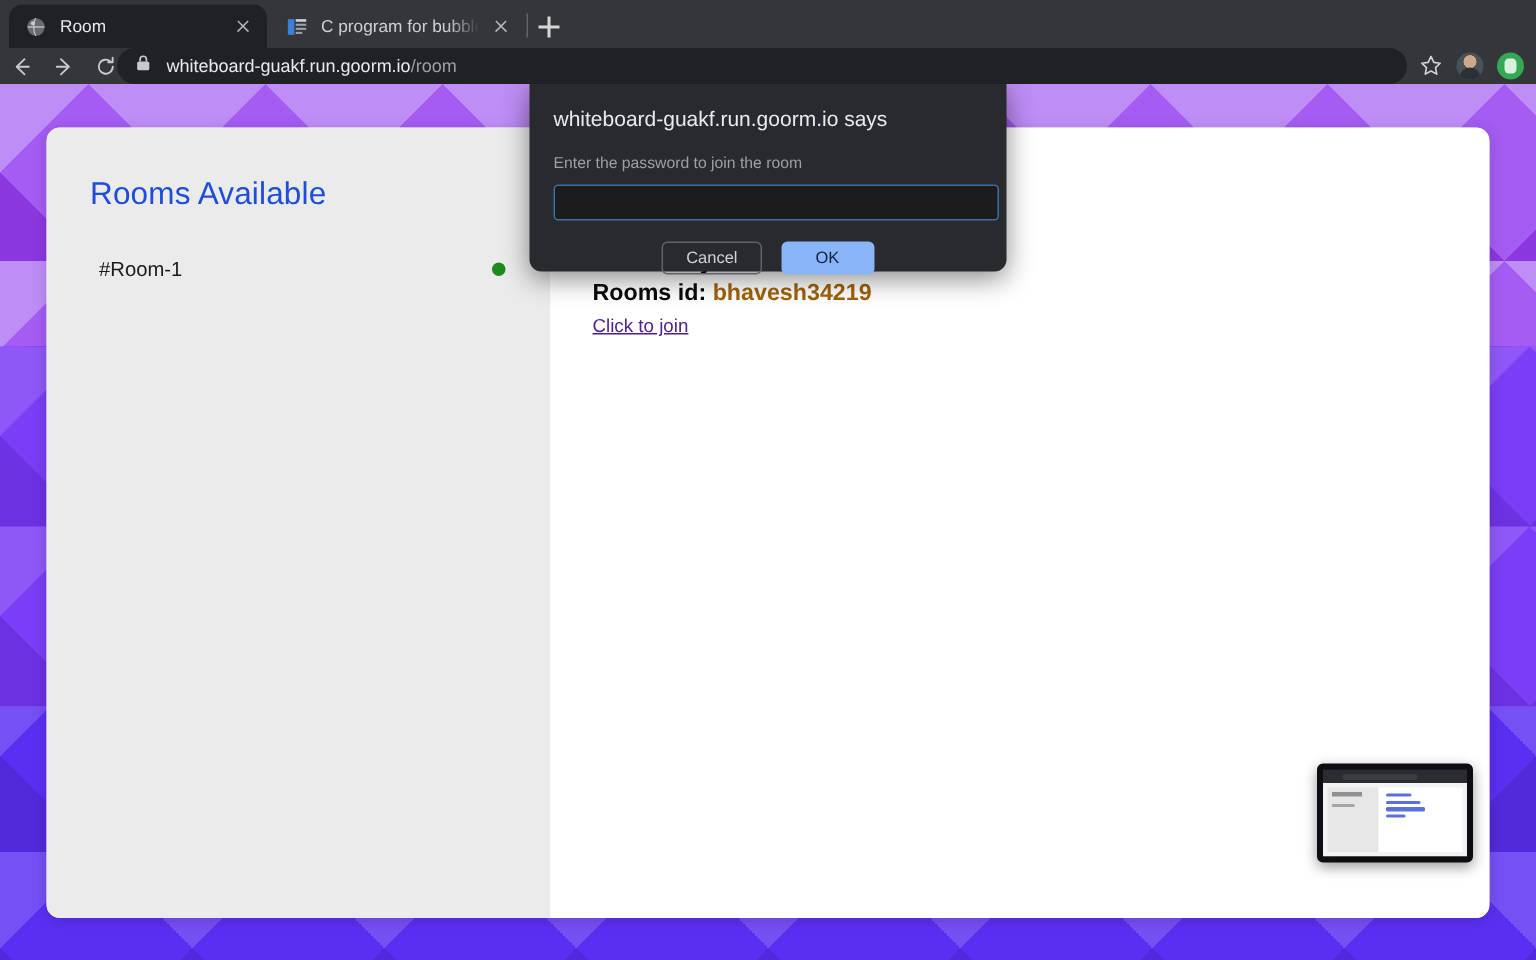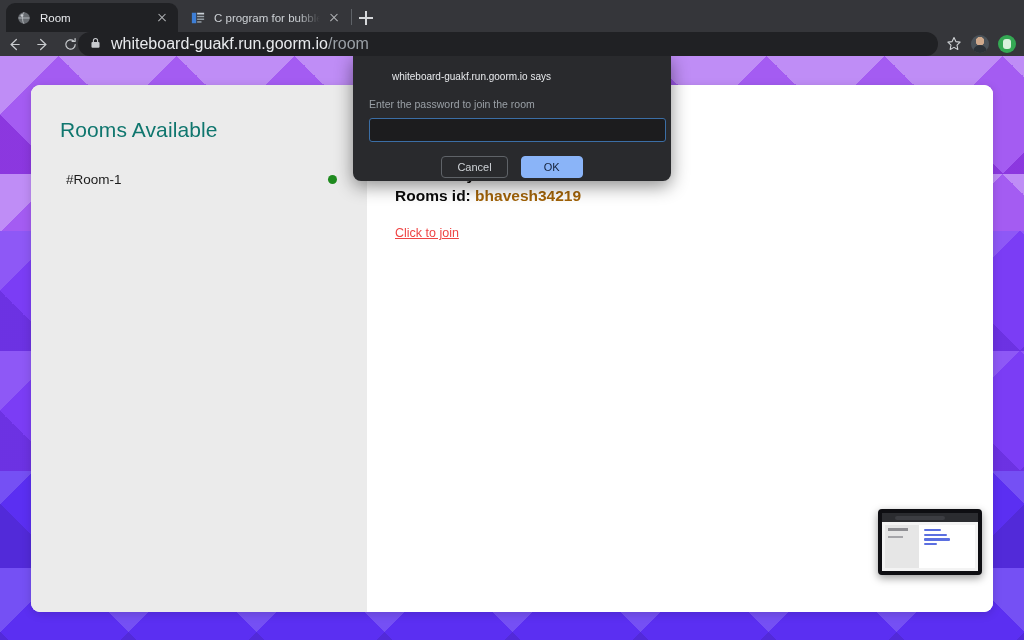--- a/index.html
+++ b/index.html
@@ -104,21 +104,21 @@
   #omnibox {
     position: absolute; left: 78px; top: 32px;
     width: 860px; height: 24px;
     background: #202124;
     border-radius: 12px;
     display: flex; align-items: center;
     padding: 0 12px;
   }
   #lock-icon { flex: 0 0 12px; margin-right: 9px; }
   #url-text {
-    font-size: 16px; color: #e8eaed;
+    font-size: 12px; color: #e8eaed;
     white-space: nowrap; overflow: hidden;
   }
   #url-text .url-path { color: #9aa0a6; }
 
   #toolbar-right {
     position: absolute; right: 8px; top: 32px;
     height: 24px;
     display: flex; align-items: center; gap: 9px;
   }
   #star-icon { width: 16px; height: 16px; }
@@ -195,21 +195,21 @@
   }
 
   #rooms-sidebar {
     width: 336px; flex: 0 0 336px;
     background: #ebebeb;
     padding: 24px 0 0 0;
   }
   #rooms-title {
     font-size: 21px;
     font-weight: 500;
-    color: #0f766e;
+    color: #1d4ed8;
     padding: 9px 0 0 29px;
     letter-spacing: .1px;
   }
   #rooms-list { margin-top: 20px; }
   .room-row {
     height: 34px;
     display: flex; align-items: center;
     padding: 0 30px 0 35px;
     justify-content: space-between;
   }
@@ -237,23 +237,23 @@
   }
   .detail-line {
     font-size: 15.5px;
     font-weight: 700;
     color: #0a0a0a;
     line-height: 1.32;
   }
   .detail-line .val { color: #a16207; }
   #join-link {
     display: inline-block;
-    margin-top: 20px;
+    margin-top: 4px;
     font-size: 12.5px;
-    color: #ef4444;
+    color: #4c1d95;
     text-decoration: underline;
   }
 
   
   #pip-thumbnail {
     position: absolute; left: 878px; top: 453px;
     width: 104px; height: 66px;
     border: 4px solid #0e0e12;
     border-radius: 4px;
     background: #1f1f23;
@@ -281,25 +281,24 @@
   }
   #js-dialog {
     position: absolute; left: 353px; top: 0;
     width: 318px; height: 125px;
     background: #292a2d;
     border-radius: 0 0 8px 8px;
     box-shadow: 0 5px 18px rgba(0,0,0,.45);
     padding: 15px 16px 0 16px;
   }
   #dialog-origin {
-    font-size: 10px;
+    font-size: 14px;
     color: #e8eaed;
     font-weight: 500;
     margin-bottom: 12px;
-    margin-left: 23px;
   }
   #dialog-message {
     font-size: 10.5px;
     color: #9aa0a6;
     margin-bottom: 8px;
     margin-top: 16px;
   }
   #dialog-input {
     display: block;
     width: 297px; height: 24px;

